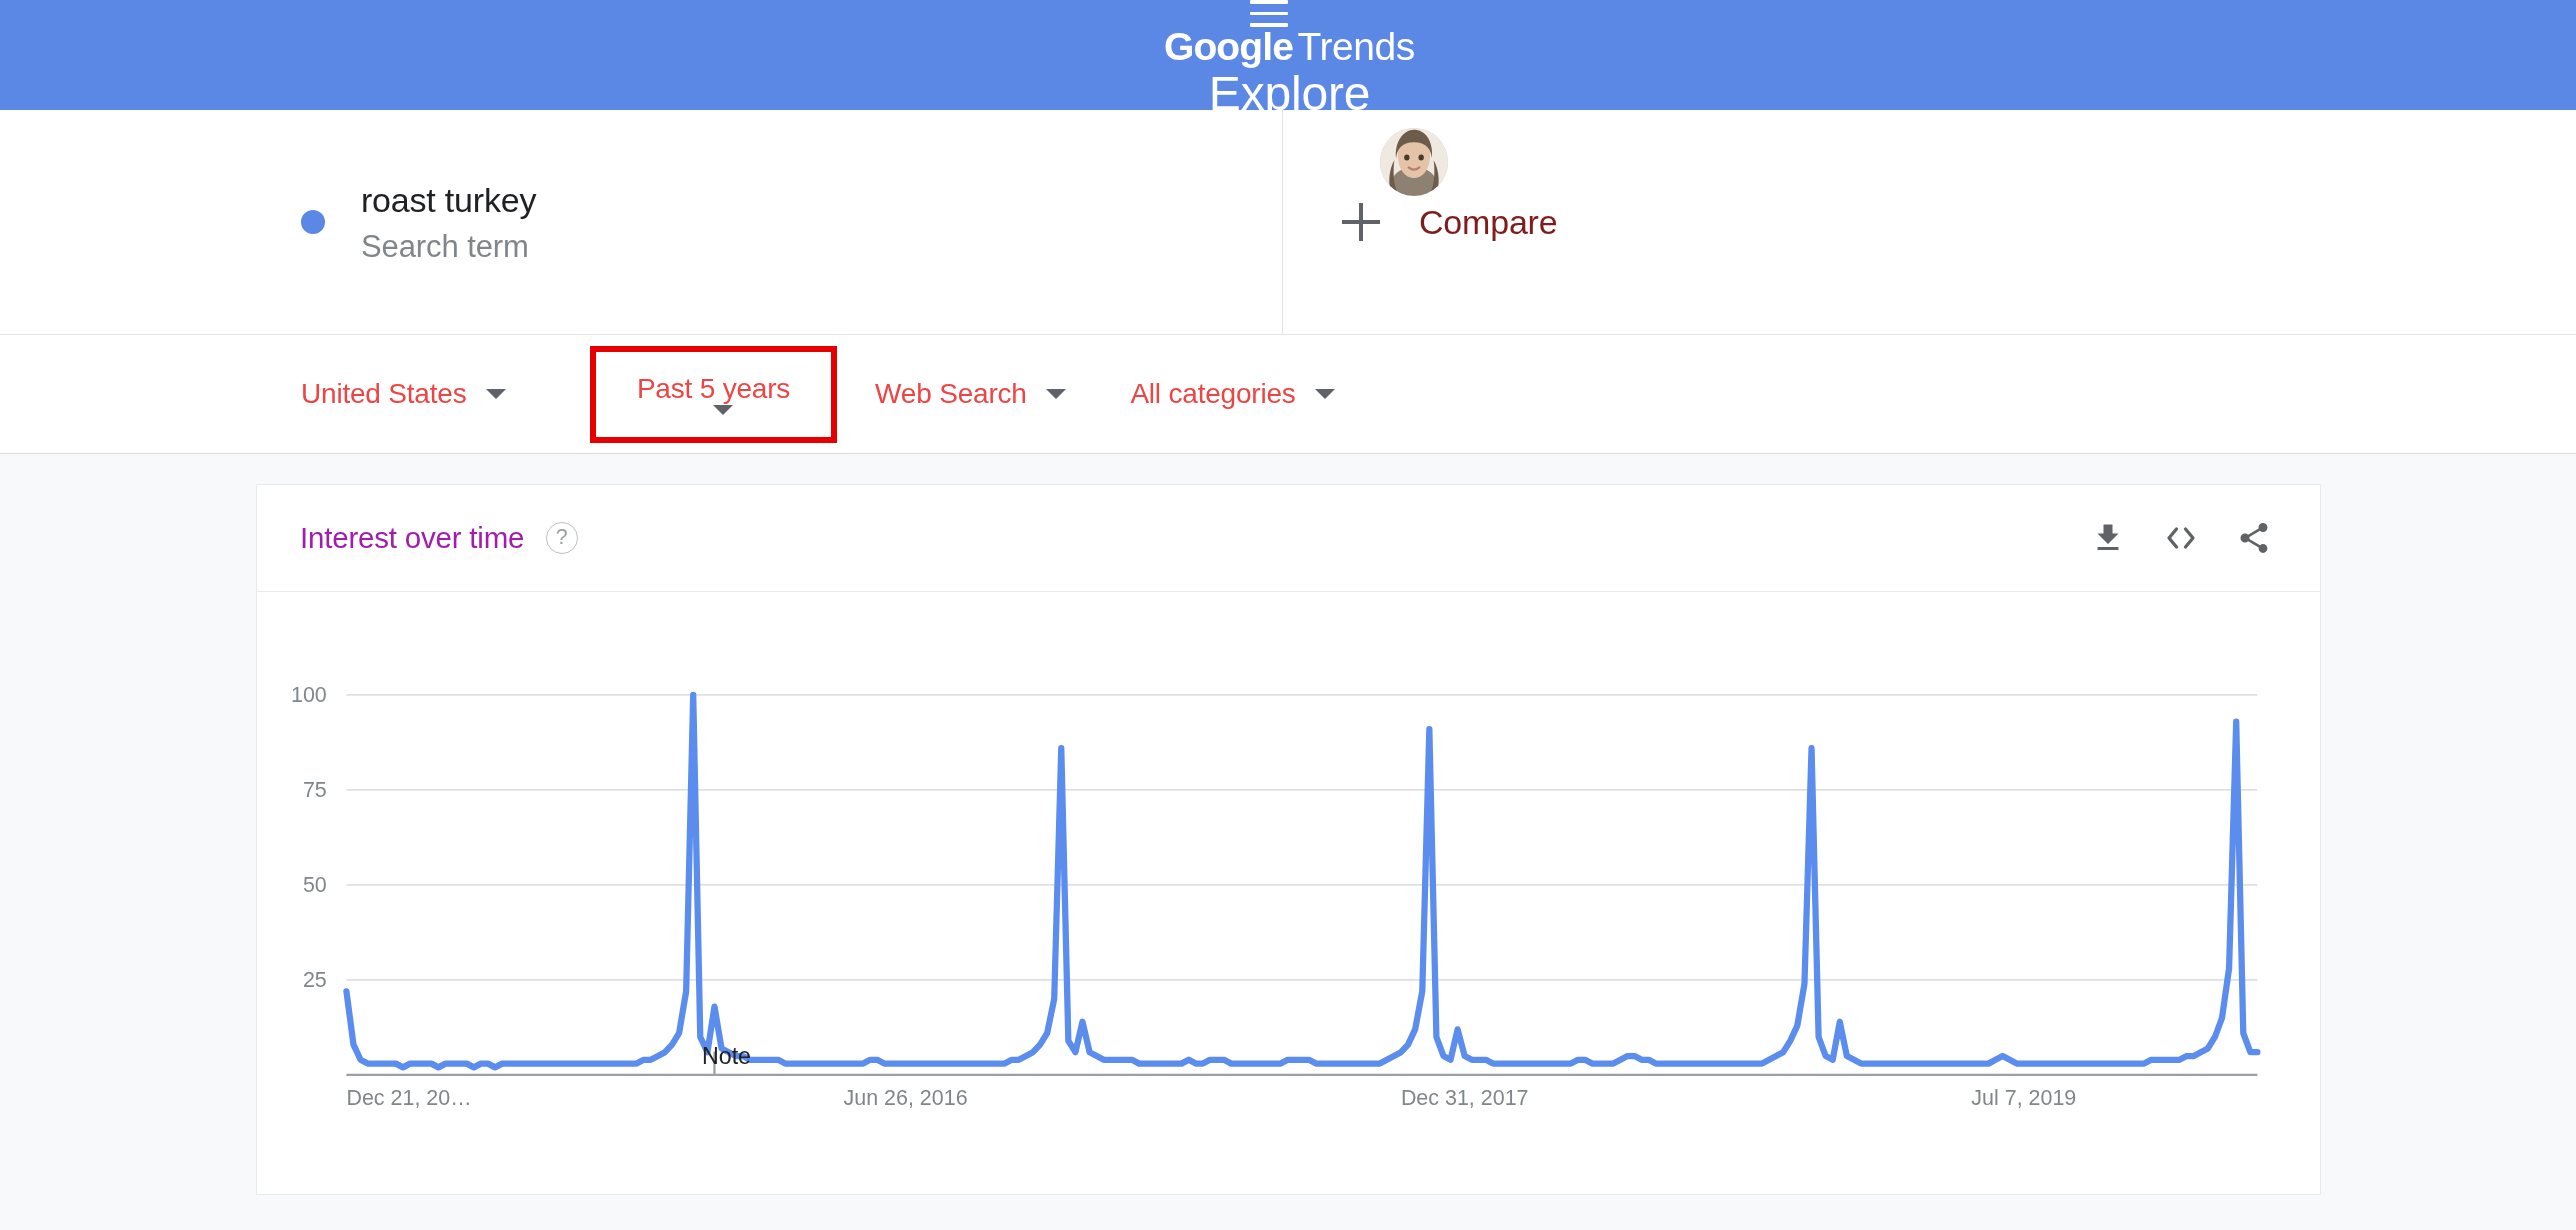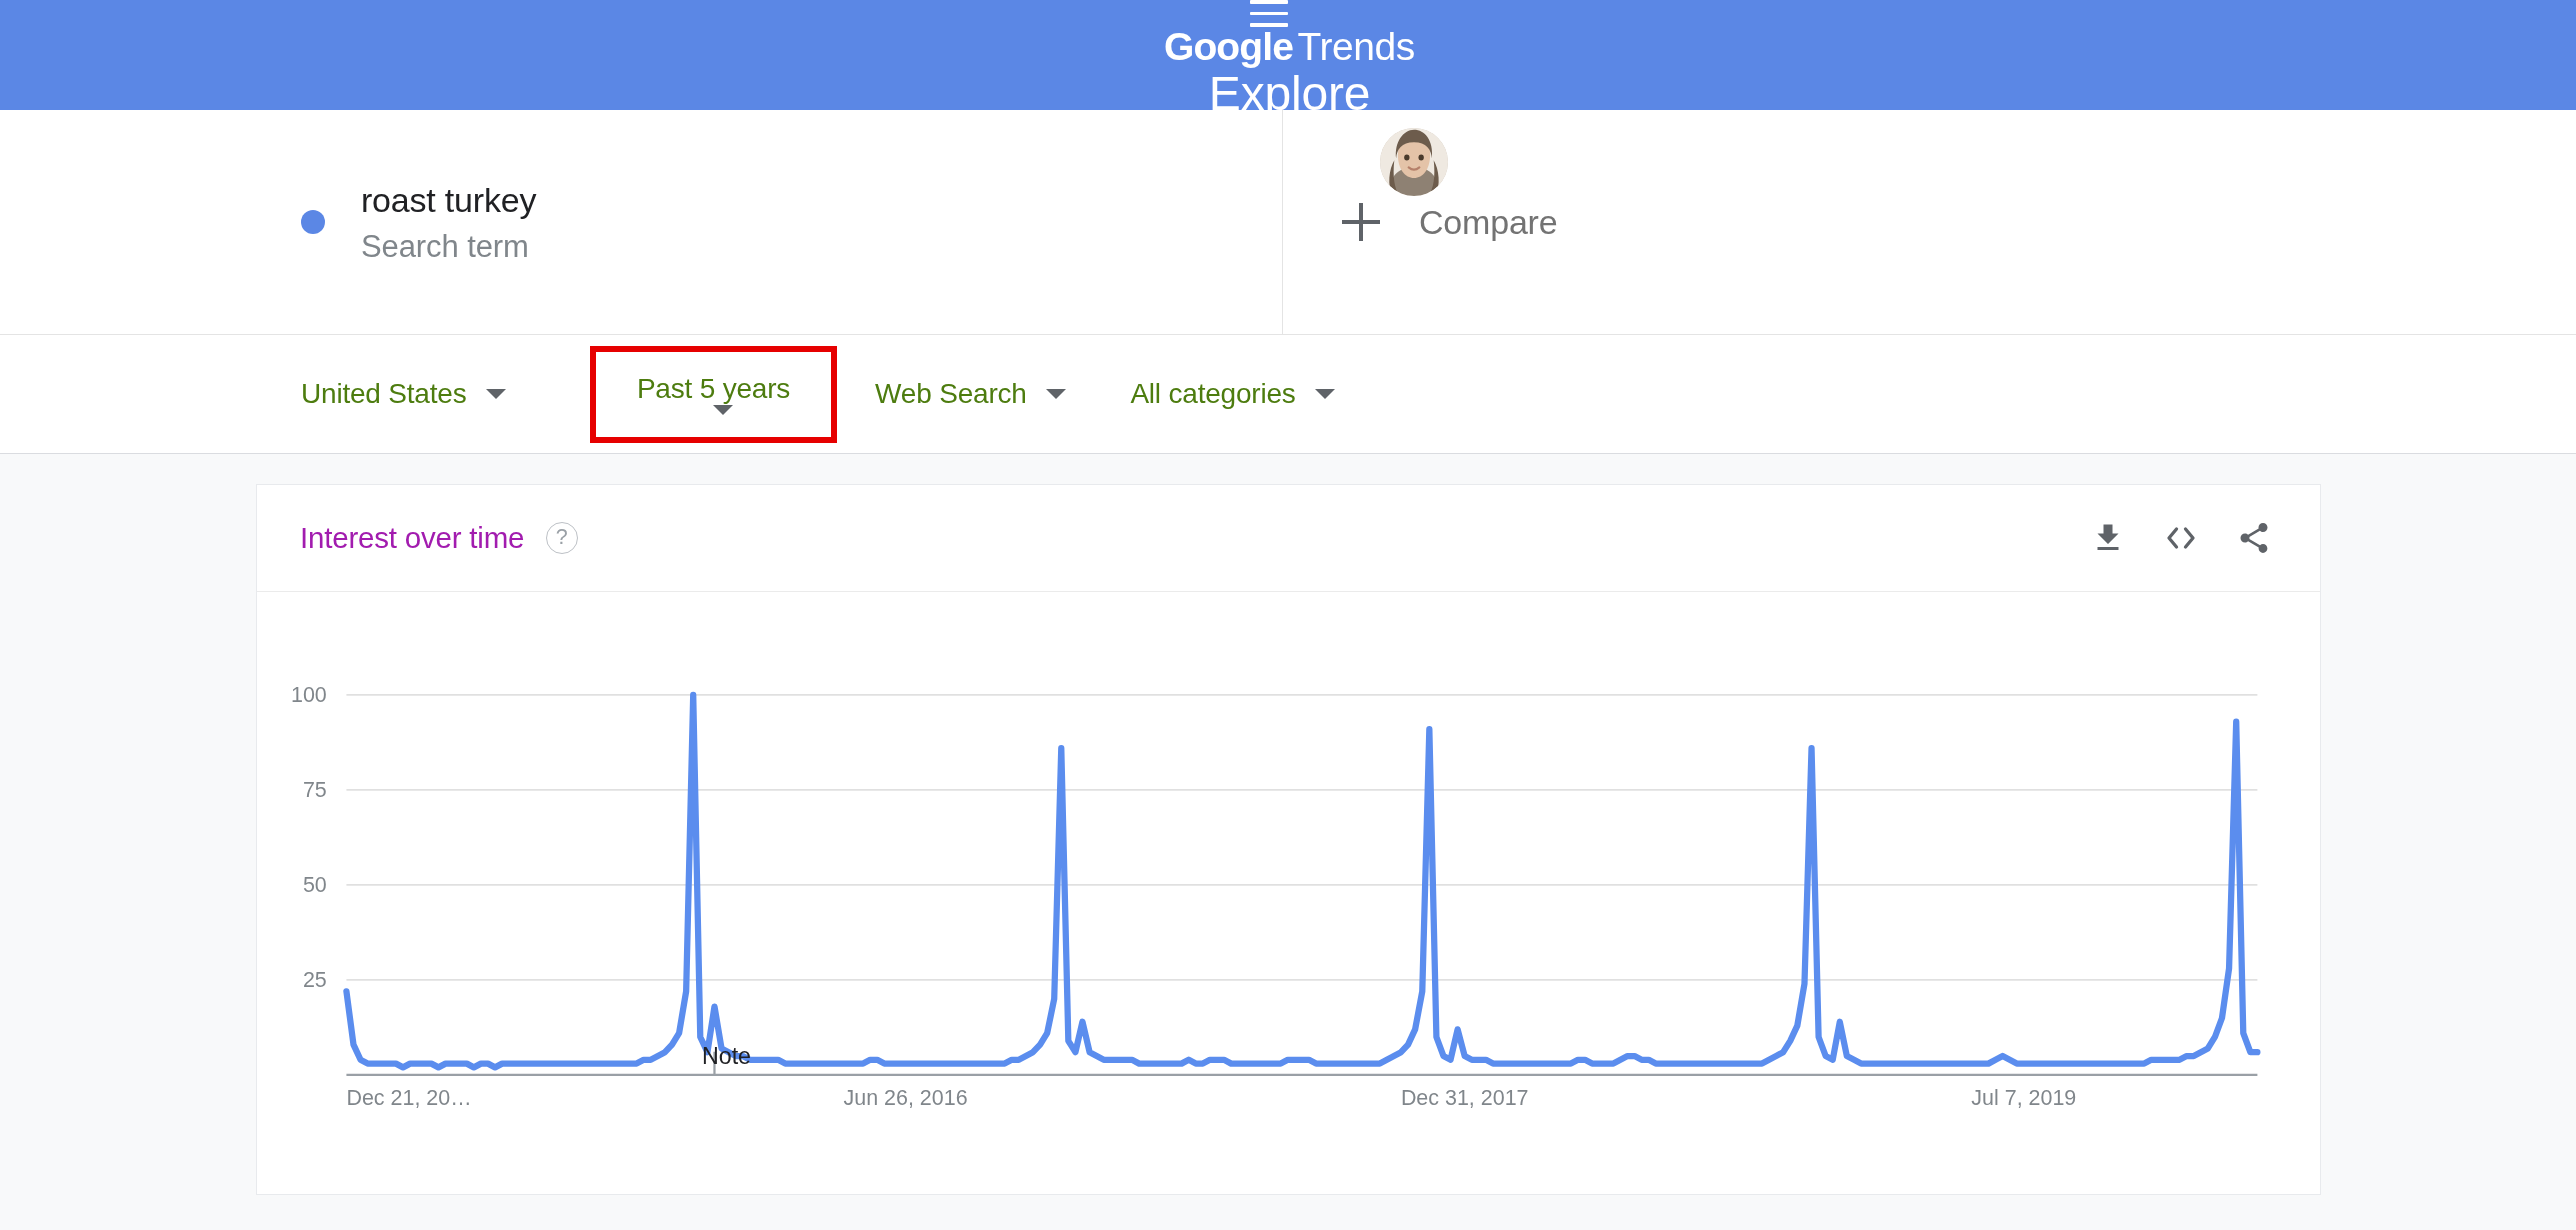--- a/index.html
+++ b/index.html
@@ -167,21 +167,21 @@
     background: #5f6368;
   }
   .plus-icon::before {
     left: 0; top: 17px; width: 38px; height: 3.6px;
   }
   .plus-icon::after {
     top: 0; left: 17px; height: 38px; width: 3.6px;
   }
   .compare-label {
     font-size: 34px;
-    color: #737373;
+    color: #7f1d1d;
     letter-spacing: -0.2px;
   }
 
   
   .filter-bar {
     height: 119px;
     background: #ffffff;
     border-bottom: 0.9px solid #dadce0;
     display: flex;
     align-items: center;
@@ -192,21 +192,21 @@
   .filter {
     display: flex;
     align-items: center;
     cursor: pointer;
     padding: 19.7px 0;
     margin-right: 64px;
     position: relative;
   }
   .filter-label {
     font-size: 28px;
-    color: #4d7c0f;
+    color: #ef4444;
     letter-spacing: -0.2px;
   }
   .caret {
     width: 0; height: 0;
     border-left: 10.7px solid transparent;
     border-right: 10.7px solid transparent;
     border-top: 10.7px solid #5f6368;
     margin-left: 19.7px;
   }
   .filter.highlighted {

